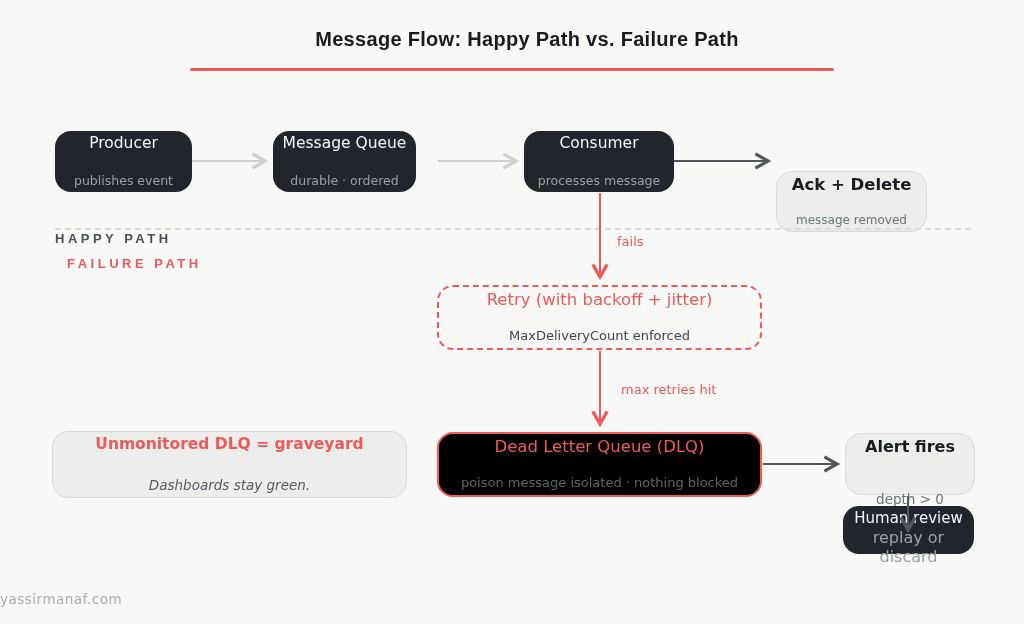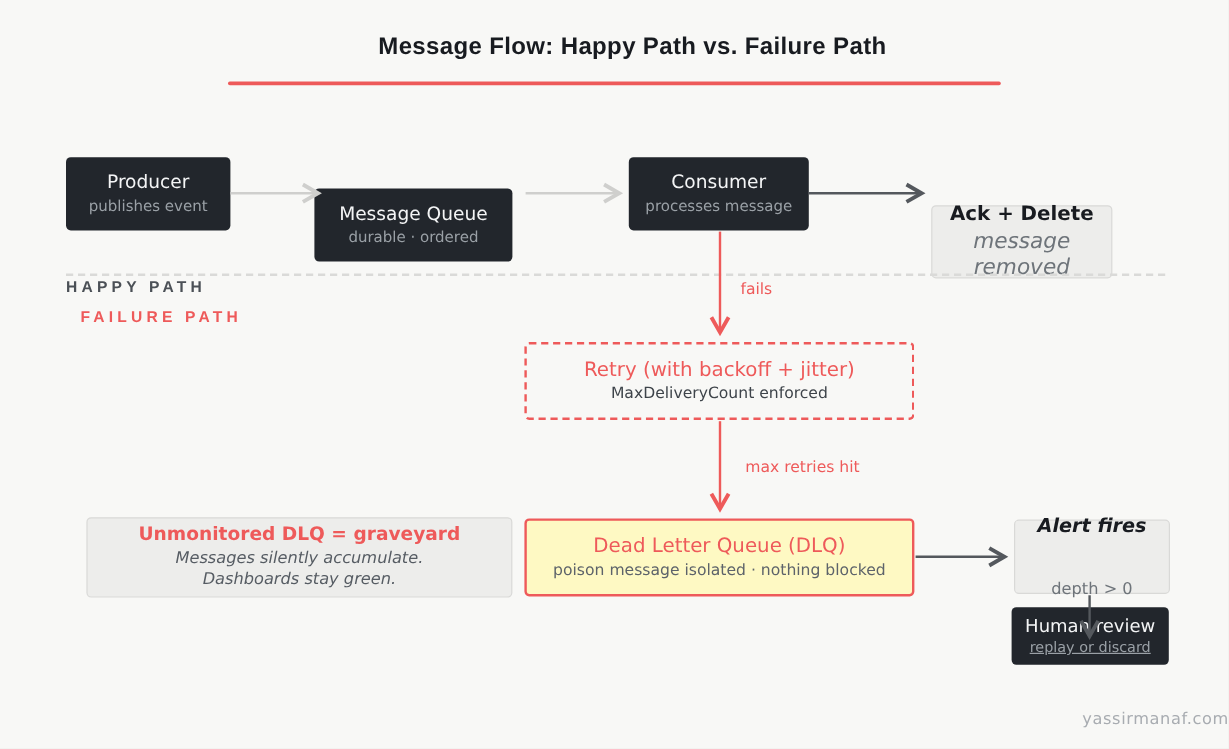--- a/index.html
+++ b/index.html
@@ -18,33 +18,33 @@
     color:var(--ink, #181b20);
     margin-left:15px;
   }
   .title-underline {
     position:absolute; top:68px; left:50%; transform:translateX(-50%);
     width:644px; height:3px; border-radius:2px;
     background:var(--accent-red, #f06262);
   }
   
   .node {
-    position:absolute; border-radius:4px;
-    display:flex; flex-direction:column; align-items:center; justify-content:center;
+    position:absolute; border-radius:16px;
+    display:flex; flex-direction:column; align-items:center; justify-content:space-between;
     text-align:center; gap:3px; padding:4px 8px;
   }
   .node .t { font-size:15.5px; line-height:1.15; }
   .node .s { font-size:12.5px; line-height:1.2; }
   .node.dark { background:var(--dark-box, #22262c); color:#f4f5f6; }
   .node.dark .s { color:var(--dark-sub, #9aa0a6); }
   .node.light { background:var(--light-box, #ededeb); border:1px solid var(--light-border, #d9d9d7); color:var(--ink, #1c2127); }
   .node.light .s { color:var(--gray-sub, #6e747a); }
   .node.light .t.bold, .bold { font-weight:700; }
   .node.outline-dashed { border:2px dashed var(--accent-red, #ee5a5a); background:transparent; }
-  .node.outline-solid { border:2px solid var(--accent-red, #ee5a5a); background:#fef9c3; }
+  .node.outline-solid { border:2px solid var(--accent-red, #ee5a5a); background:#000000; }
   .node .t.red { color:var(--accent-red, #ee5a5a); font-size:16.5px; }
   .node.outline-dashed .s { color:#3e444a; font-size:13px; }
   .node.outline-solid .s { color:#5d636a; font-size:13px; }
   .node.warning .t { font-size:15.5px; font-weight:700; color:var(--accent-red, #ee5a5a); }
   .node.warning .s { font-style:italic; font-size:13.5px; color:#565c63; }
   
   .lane-divider {
     position:absolute; left:55px; top:228px; width:916px; height:0;
     border-top:2px dashed var(--divider, #dadad8);
   }
@@ -54,85 +54,84 @@
   }
   .lane-label.happy { top:231px; color:#4b5056; }
   .lane-label.failure { top:256px; color:var(--accent-red, #ee5a5a);padding-left:12px; }
   
   .edge-label { position:absolute; font-size:13px; color:var(--accent-red, #ee5a5a); }
   .edge-label.fails { left:617px; top:234px; }
   .edge-label.maxretries { left:621px; top:382px; }
   
   .footer {
     position:absolute; top:591px; left:0; width:100%;
-    text-align:right; font-size:13.5px; color:#a8acb1; letter-spacing:0.5px;
+    text-align:left; font-size:13.5px; color:#a8acb1; letter-spacing:0.5px;
   }
   
   svg.arrows { position:absolute; inset:0; pointer-events:none; }
   .st-light { stroke:var(--arrow-light, #cfcfcd); }
   .st-dark  { stroke:var(--arrow-dark, #54585d); }
   .st-red   { stroke:var(--accent-red, #ee5a5a); }
   svg.arrows line { stroke-width:2; fill:none; }
 </style>
 </head>
 <body>
 
 <div class="canvas">
 
   <div class="title">Message Flow: Happy Path vs. Failure Path</div>
   <div class="title-underline"></div>
 
   <div class="node dark" style="left:55px; top:131px; width:137px; height:61px;">
     <div class="t">Producer</div>
     <div class="s">publishes event</div>
   </div>
-  <div class="node dark" style="left:262px; top:131px; width:165px; height:61px;margin-top:26px;">
+  <div class="node dark" style="left:273px; top:131px; width:143px; height:61px;">
     <div class="t">Message Queue</div>
     <div class="s">durable · ordered</div>
   </div>
   <div class="node dark" style="left:524px; top:131px; width:150px; height:61px;">
     <div class="t">Consumer</div>
     <div class="s">processes message</div>
   </div>
   <div class="node light" style="left:776px; top:131px; width:151px; height:61px;margin-top:40px;">
     <div class="t bold" style="font-size:16.5px;">Ack + Delete</div>
-    <div class="s" style="font-size:18px;font-style:italic;">message removed</div>
+    <div class="s" style="font-size:12px;">message removed</div>
   </div>
 
   <div class="lane-divider"></div>
   <div class="lane-label happy">HAPPY PATH</div>
   <div class="lane-label failure">FAILURE PATH</div>
 
   <div class="edge-label fails">fails</div>
   <div class="edge-label maxretries">max retries hit</div>
 
   <div class="node outline-dashed" style="left:437px; top:285px; width:325px; height:65px;">
     <div class="t red">Retry (with backoff + jitter)</div>
     <div class="s">MaxDeliveryCount enforced</div>
   </div>
 
   <div class="node outline-solid" style="left:437px; top:432px; width:325px; height:65px;">
     <div class="t red">Dead Letter Queue (DLQ)</div>
     <div class="s">poison message isolated · nothing blocked</div>
   </div>
 
-  <div class="node light warning" style="left:72px; top:431px; width:355px; height:67px; gap:2px;">
+  <div class="node light warning" style="left:52px; top:431px; width:355px; height:67px; gap:2px;">
     <div class="t">Unmonitored DLQ = graveyard</div>
-    <div class="s">Messages silently accumulate.</div>
     <div class="s">Dashboards stay green.</div>
   </div>
 
   <div class="node light" style="left:845px; top:433px; width:130px; height:62px;">
-    <div class="t bold" style="font-size:16px;font-style:italic;">Alert fires</div>
+    <div class="t bold" style="font-size:16px;">Alert fires</div>
     <div class="s" style="font-size:13.5px;margin-top:32px;">depth &gt; 0</div>
   </div>
 
   <div class="node dark" style="left:843px; top:506px; width:131px; height:48px; gap:1px;">
     <div class="t" style="font-size:15px;">Human review</div>
-    <div class="s" style="font-size:12px;text-decoration:underline;">replay or discard</div>
+    <div class="s" style="font-size:16px;">replay or discard</div>
   </div>
 
   <div class="footer">yassirmanaf.com</div>
 
   <svg class="arrows" width="1024" height="624" viewBox="0 0 1024 624">
     <defs>
       <marker id="chevLight" viewBox="0 0 10 10" refX="8" refY="5" markerWidth="9" markerHeight="9" orient="auto">
         <path d="M1,1 L8,5 L1,9" fill="none" stroke="#cfcfcd" stroke-width="1.8"></path>
       </marker>
       <marker id="chevDark" viewBox="0 0 10 10" refX="8" refY="5" markerWidth="9" markerHeight="9" orient="auto">

